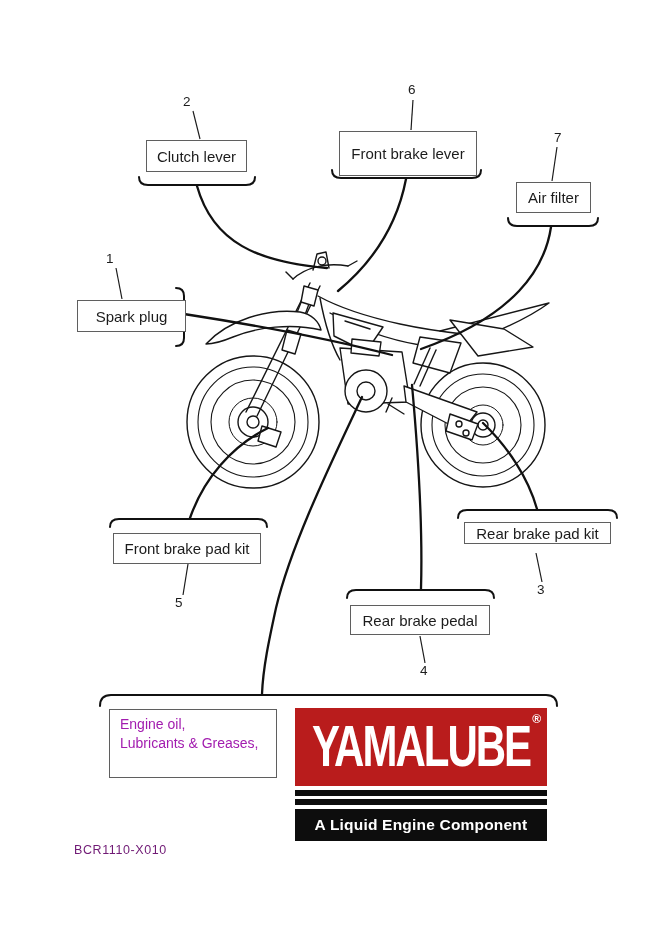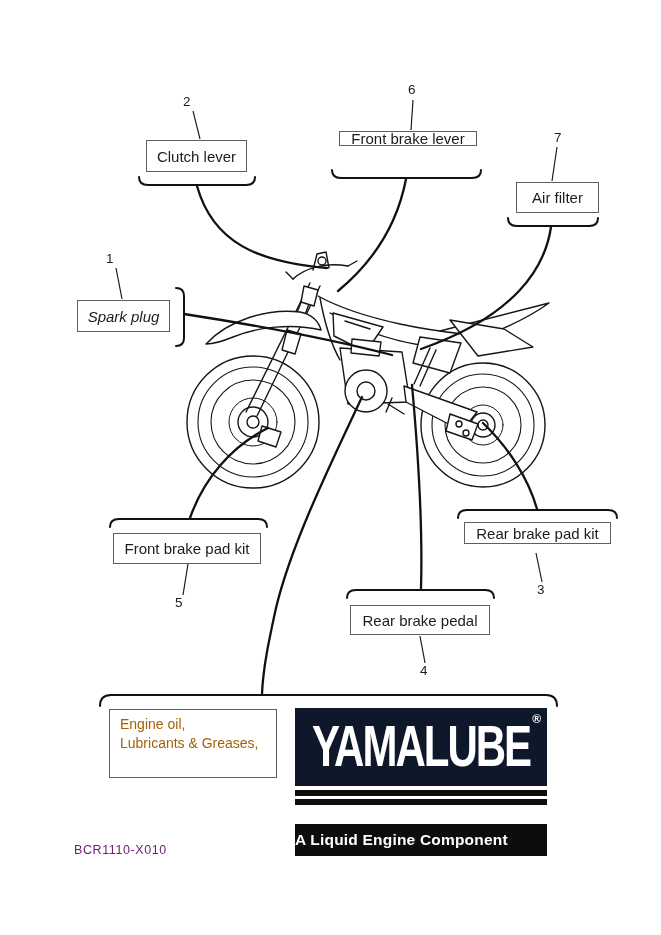--- a/index.html
+++ b/index.html
@@ -11,52 +11,52 @@
   .callout-box{
     position:absolute;background:#ffffff;border:1px solid #5f5f5f;
     display:flex;align-items:center;justify-content:center;
     font-size:15px;line-height:1;color:#1c1c1c;box-sizing:border-box;
     white-space:nowrap;
   }
   .num{
     position:absolute;font-size:13.5px;color:#1c1c1c;line-height:1;
   }
   
-  .box-spark      {left:77px; top:300px; width:93px; height:32px;font-style:italic;}
+  .box-spark      {left:77px; top:300px; width:109px; height:32px;}
   .box-clutch     {left:146px;top:140px; width:101px;height:32px;}
-  .box-fbl        {left:339px;top:131px; width:138px;height:15px;text-align:right;}
-  .box-air        {left:516px;top:182px; width:83px; height:31px;}
+  .box-fbl        {left:339px;top:131px; width:138px;height:45px;text-align:right;}
+  .box-air        {left:516px;top:182px; width:75px; height:31px;}
   .box-fpk        {left:113px;top:533px; width:148px;height:31px;}
   .box-rpk        {left:464px;top:522px; width:147px;height:22px;}
   .box-rbp        {left:350px;top:605px; width:140px;height:30px;text-align:center;}
   .num-1{left:106px;top:252px;} .num-2{left:183px;top:95px;}
   .num-6{left:408px;top:83px;}  .num-7{left:554px;top:131px;}
   .num-5{left:175px;top:596px;} .num-3{left:537px;top:583px;}
   .num-4{left:420px;top:664px;}
   
   .oil-box{
     position:absolute;left:109px;top:709px;width:168px;height:69px;
     background:#fff;border:1px solid #5f5f5f;box-sizing:border-box;
-    padding:5px 0 0 10px;font-size:14px;line-height:19px;color:#a16207;
+    padding:5px 0 0 10px;font-size:14px;line-height:19px;color:#a21caf;
   }
   .yl-logo{position:absolute;left:295px;top:708px;width:252px;height:133px;}
   .yl-main{
-    position:relative;width:100%;height:78px;background:#0f172a;
+    position:relative;width:100%;height:78px;background:#b91c1c;
     display:flex;align-items:center;justify-content:center;overflow:hidden;
   }
   .yl-name{
     color:#fff;font-weight:bold;font-size:42px;letter-spacing:-2px;
     transform:scaleY(1.35);line-height:1;
   }
   .yl-reg{position:absolute;top:4px;right:6px;color:#fff;font-size:12px;font-weight:bold;}
   .yl-stripes{width:100%;height:23px;background:#fff;box-sizing:border-box;padding-top:4px;}
   .yl-stripe{width:100%;height:6px;background:#0d0d0d;margin-bottom:3px;}
   .yl-tag{
-    width:100%;height:32px;background:#0d0d0d;display:flex;align-items:center;
-    color:#fff;font-weight:bold;font-size:15.5px;letter-spacing:0.2px;white-space:nowrap;margin-top:15px;
+    width:100%;height:32px;background:#0d0d0d;display:flex;align-items:center;justify-content:center;
+    color:#fff;font-weight:bold;font-size:15.5px;letter-spacing:0.2px;white-space:nowrap;
   }
   .doc-code{
     position:absolute;left:74px;top:843px;font-size:12.5px;letter-spacing:0.6px;color:#701a75;
   }
 </style>
 </head>
 <body>
 
 <div id="page">
 

